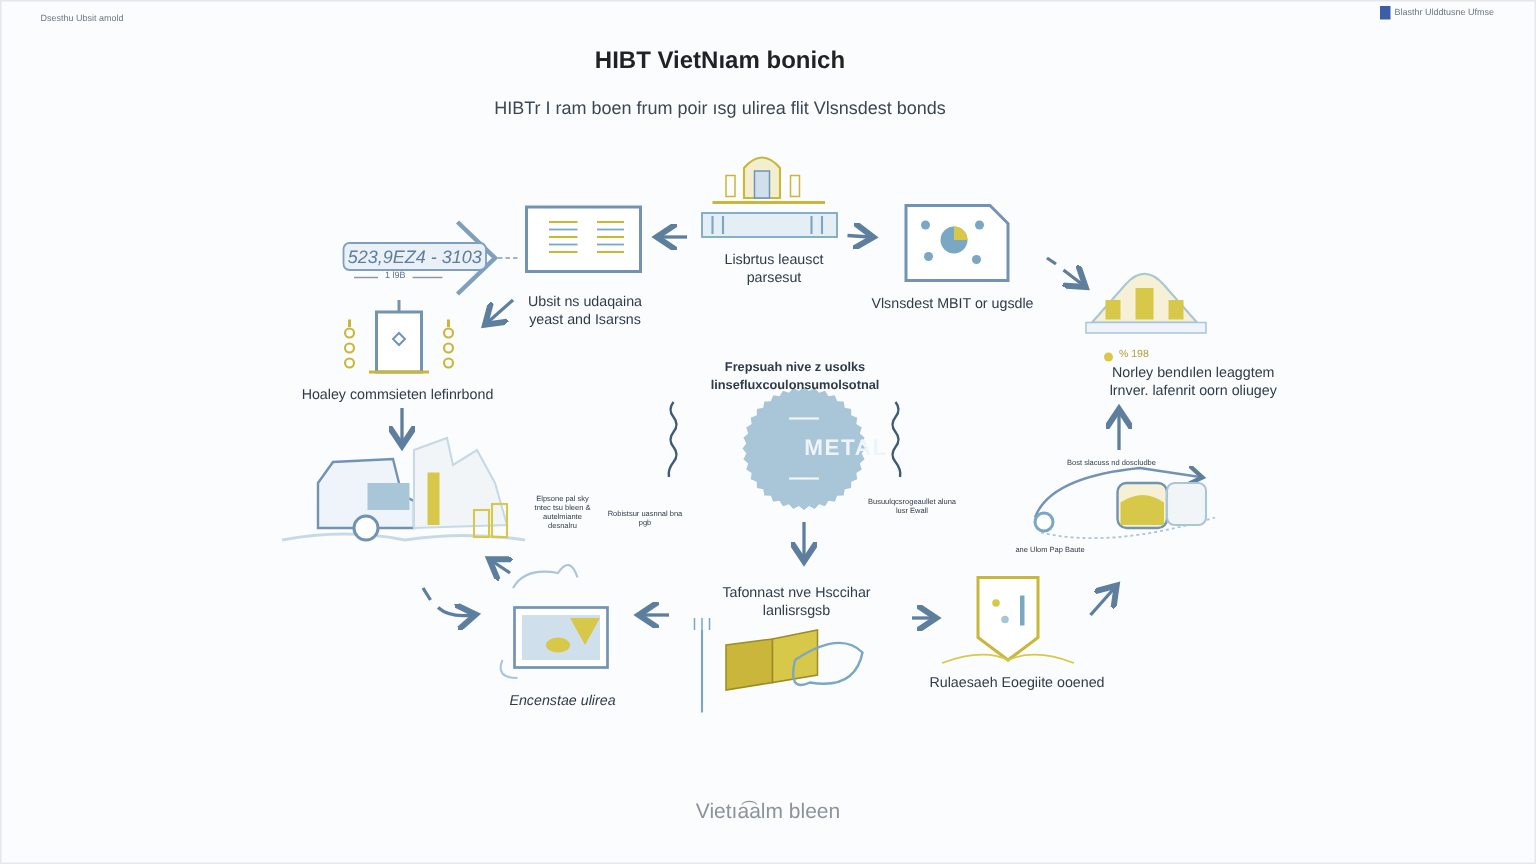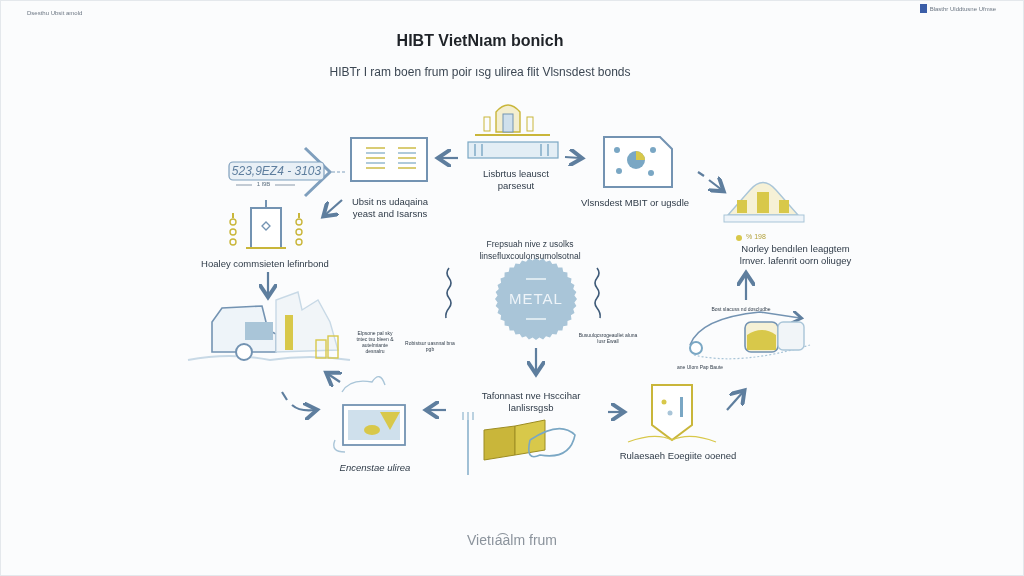--- a/index.html
+++ b/index.html
@@ -190,24 +190,24 @@
 
 <div class="abs" style="left:229px;top:164px;width:95px;text-align:center;font-size:12px;font-weight:normal;color:#5e7e9e;font-style:italic;">523,9EZ4 - 3103</div>
 <div class="abs" style="left:252px;top:181px;width:23px;text-align:center;font-size:6px;color:#5e7080;">1 l9B</div>
 
 <div class="abs lbl" style="left:340px;top:196px;width:100px;">Ubsit ns udaqaina yeast and Isarsns</div>
 <div class="abs lbl" style="left:452px;top:168px;width:80px;margin-left:24px;">Lisbrtus leausct parsesut</div>
 <div class="abs lbl" style="left:570px;top:197px;width:130px;">Vlsnsdest MBIT or ugsdle</div>
 <div class="abs" style="left:746px;top:233px;font-size:7px;color:#b3a13a;">% 198</div>
 <div class="abs lbl" style="left:728px;top:243px;width:135px;">Norley bendılen leaggtem lrnver. lafenrit oorn oliugey</div>
 <div class="abs lbl" style="left:185px;top:258px;width:160px;">Hoaley commsieten lefinrbond</div>
-<div class="abs lbl" style="left:470px;top:238px;width:120px;font-size:8.5px;">Frepsuah nive z usolks linsefluxcoulonsumolsotnal</div>
-<div class="abs" style="left:496px;top:290px;width:80px;text-align:center;font-size:15px;font-weight:normal;color:#eef4f9;letter-spacing:1px;">METAL</div>
+<div class="abs lbl" style="left:470px;top:238px;width:120px;font-size:8.5px;font-weight:bold;">Frepsuah nive z usolks linsefluxcoulonsumolsotnal</div>
+<div class="abs" style="left:524px;top:290px;width:80px;text-align:center;font-size:15px;font-weight:bold;color:#eef4f9;letter-spacing:1px;">METAL</div>
 <div class="abs tiny" style="left:355px;top:330px;width:40px;">Elpsone pal sky tntec tsu bleen &amp; autelmiante desnalru</div>
 <div class="abs tiny" style="left:405px;top:340px;width:50px;">Robistsur uasnnal bna pgb</div>
 <div class="abs tiny" style="left:578px;top:332px;width:60px;">Busuulqcsrogeaullet aluna lusr Ewall</div>
 <div class="abs tiny" style="left:706px;top:306px;width:70px;">Bost slacuss nd doscludbe</div>
 <div class="abs tiny" style="left:675px;top:364px;width:50px;">ane Ulom Pap Baute</div>
 <div class="abs lbl" style="left:320px;top:462px;width:110px;font-style:italic;">Encenstae ulirea</div>
 <div class="abs lbl" style="left:466px;top:390px;width:130px;">Tafonnast nve Hsccihar lanlisrsgsb</div>
 <div class="abs lbl" style="left:608px;top:450px;width:140px;">Rulaesaeh Eoegiite ooened</div>
 
-<div class="abs footer">Vietıa͡alm frum</div>
+<div class="abs footer">Vietıa͡alm bleen</div>
 
 </body></html>

